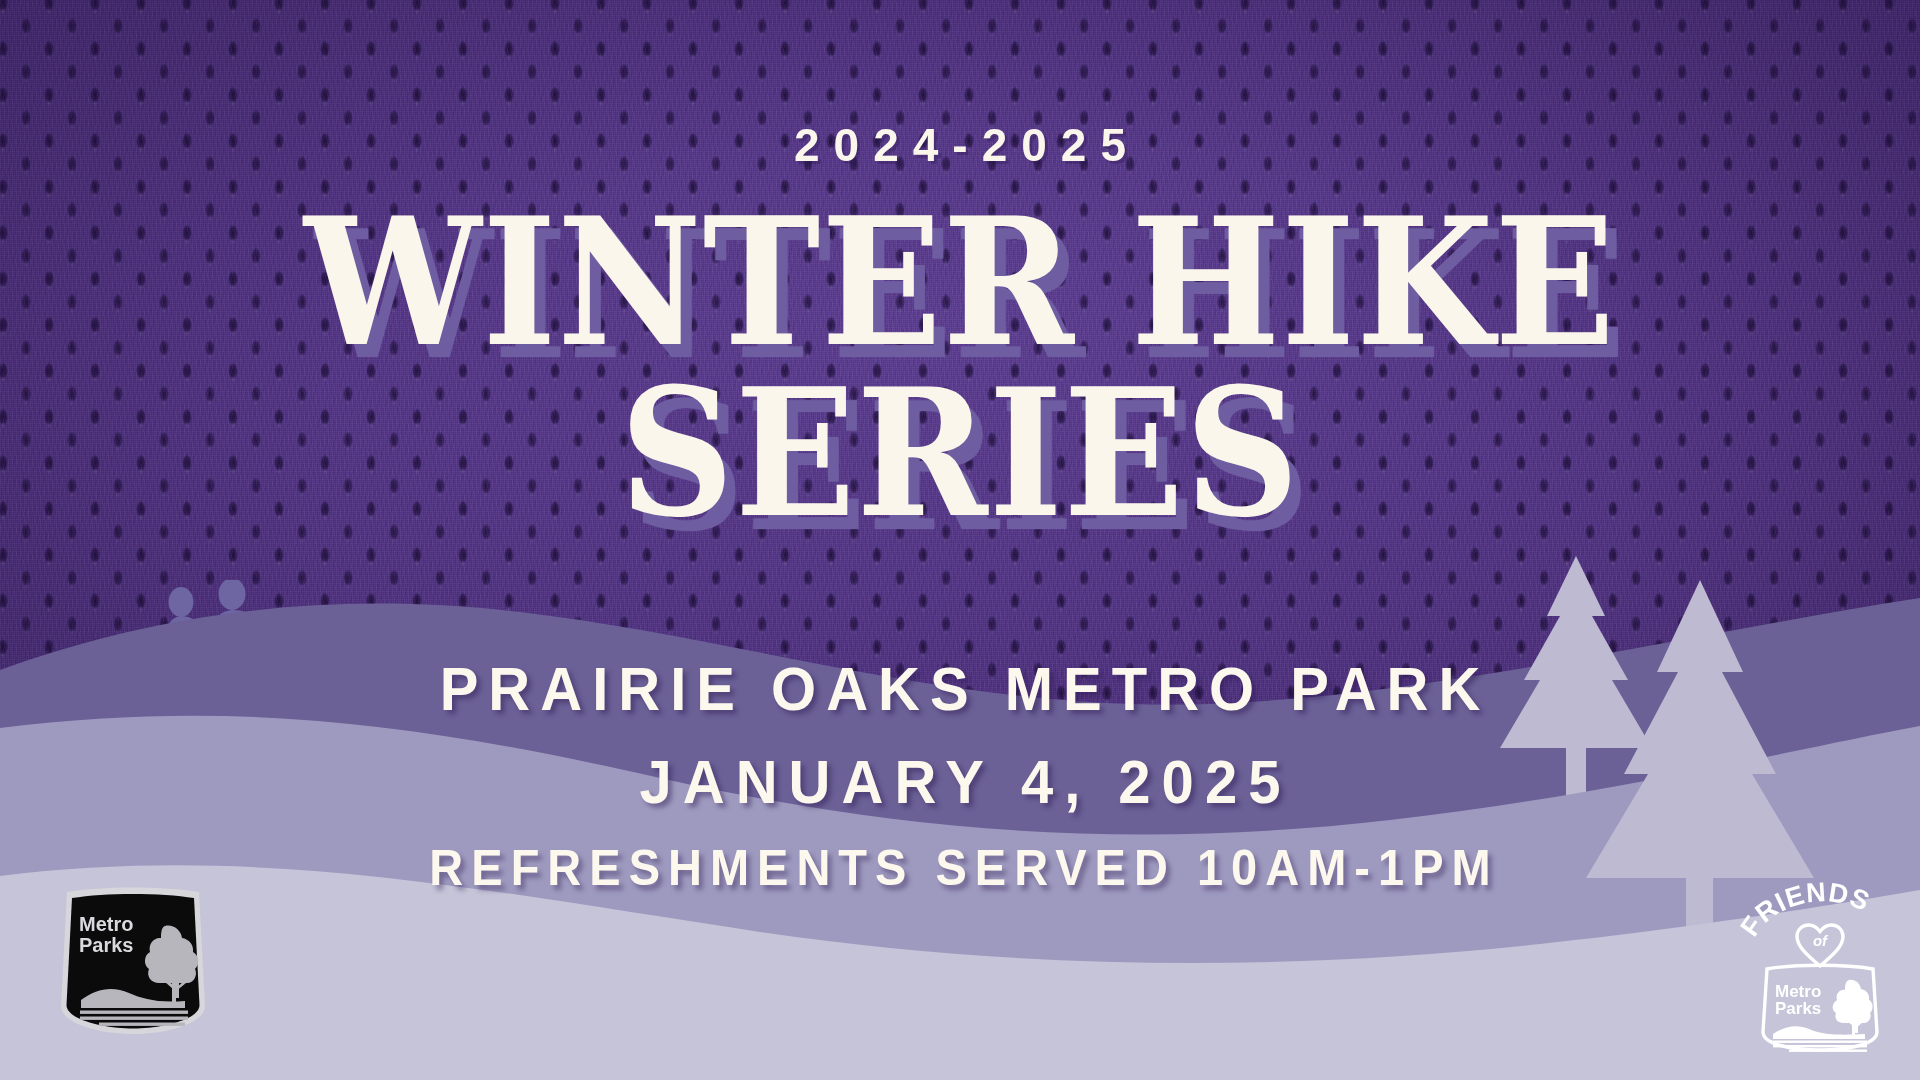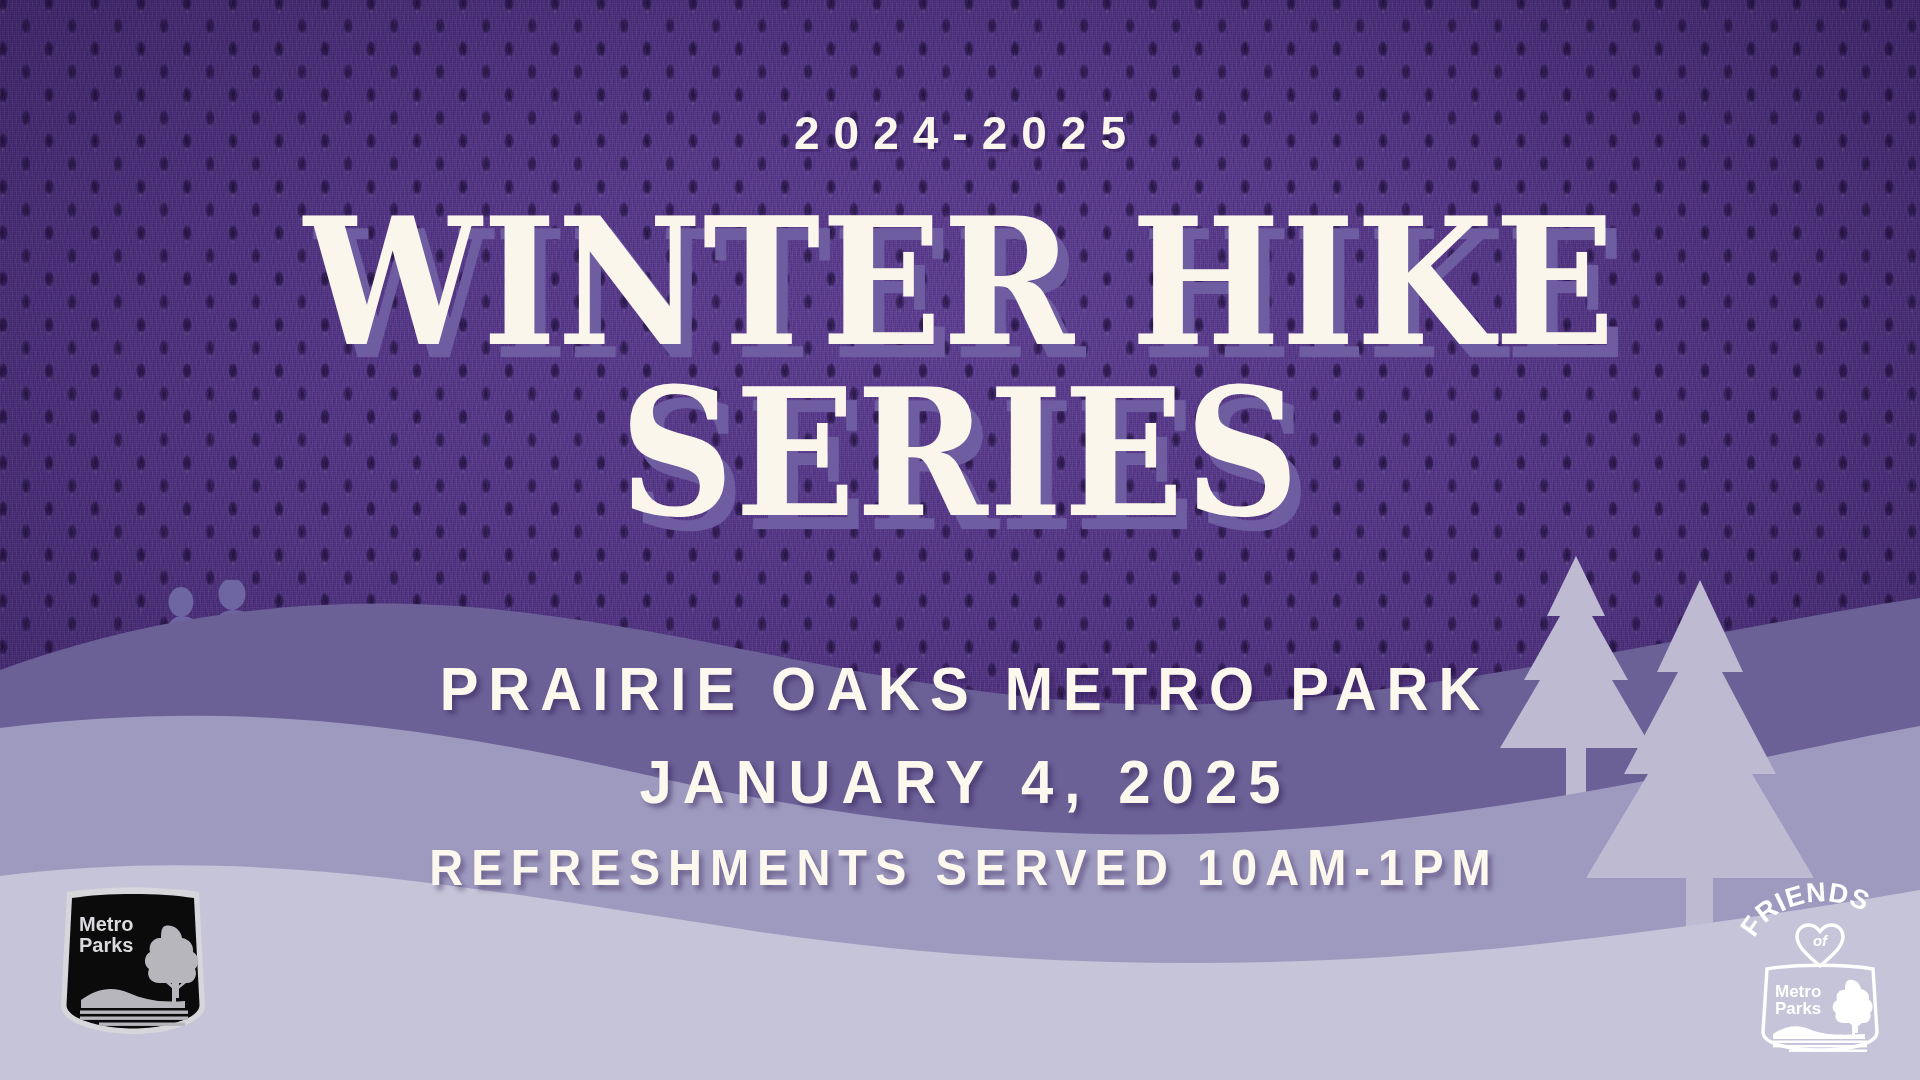--- a/index.html
+++ b/index.html
@@ -58,21 +58,21 @@
   }
 
   
   .landscape{ position:absolute; left:0; right:0; bottom:0; height:560px; }
   .landscape svg{ display:block; width:100%; height:100%; }
 
   
   .content{ position:absolute; inset:0; }
 
   .year{
-    position:absolute; top:106px; left:0; right:0;
+    position:absolute; top:118px; left:0; right:0;
     text-align:center;
     font-family:"Liberation Sans", sans-serif;
     font-weight:bold;
     font-size:46px;
     letter-spacing:14px;
     color:#FBF6EC;
     text-shadow:3px 3px 0 rgba(40,20,75,.30);
     text-indent:14px;
   }
 

